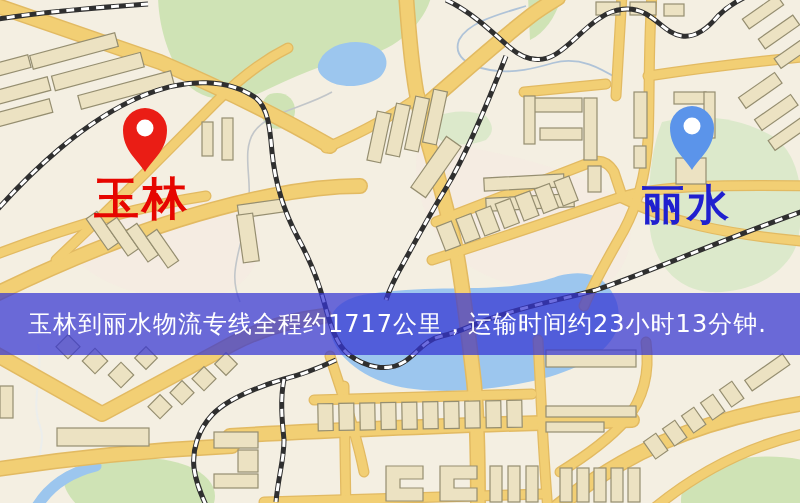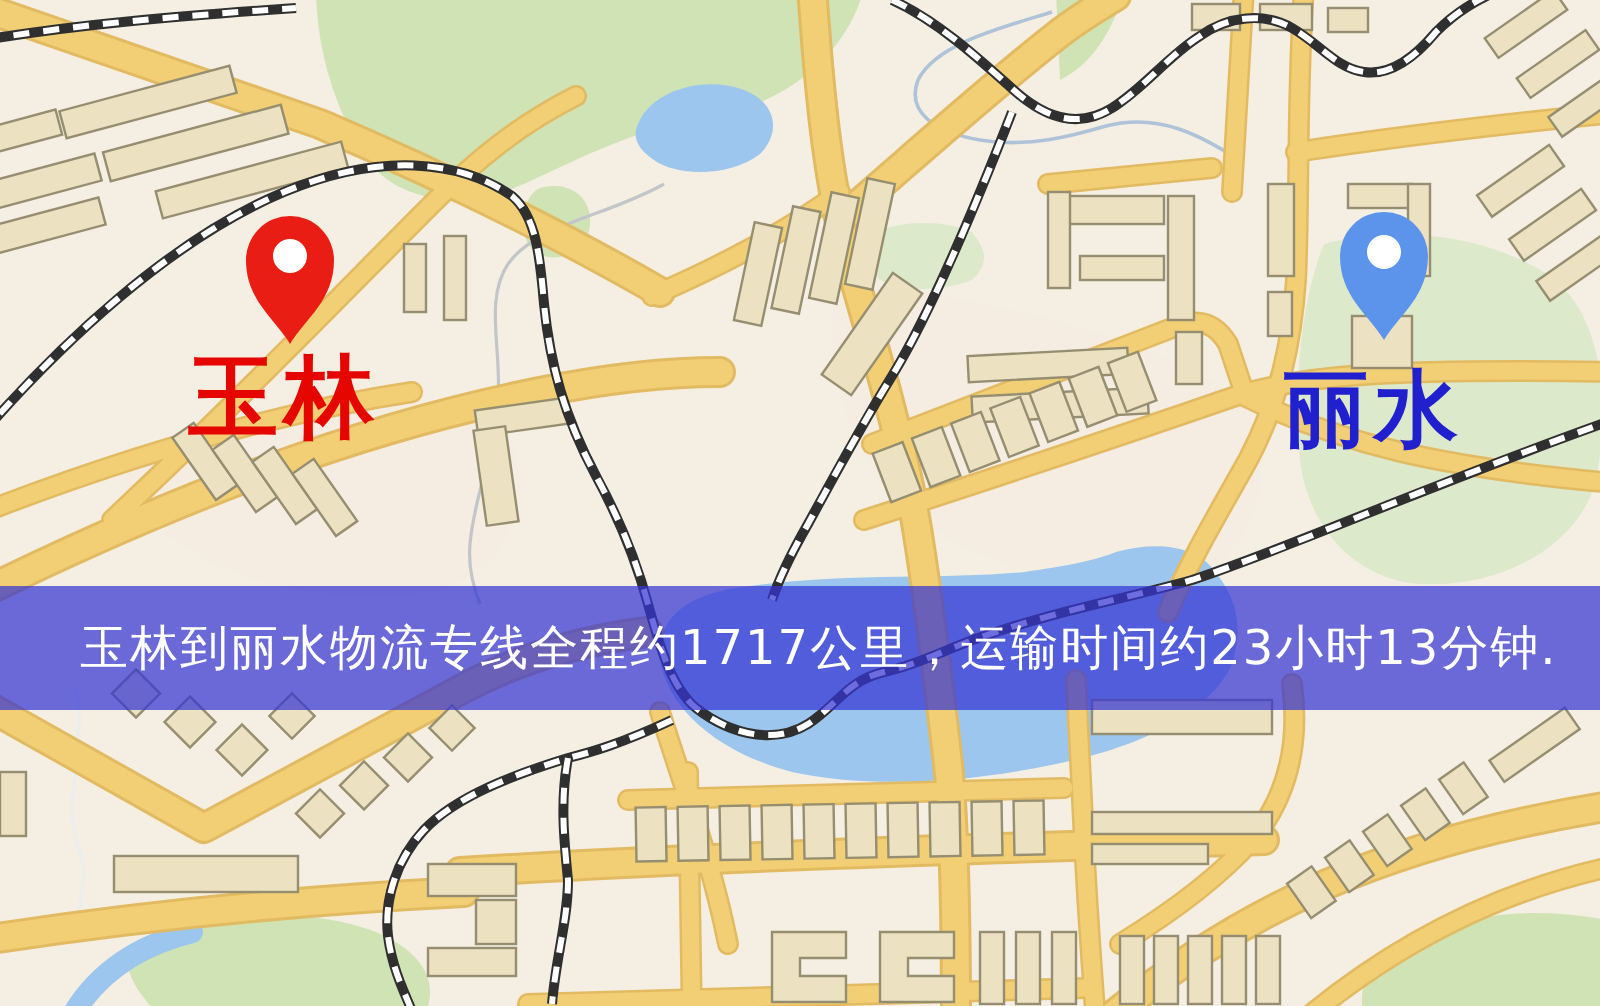--- a/index.html
+++ b/index.html
@@ -32,21 +32,21 @@
     white-space:nowrap; pointer-events:none;
   }
   .map-label.origin      { left:94px;  top:176px; font-size:45px; color:#e60600; }
   .map-label.destination { left:642px; top:184px; font-size:42px; color:#2020cf; font-weight:700; }
 
   .banner {
     position:absolute; left:0; top:293px; width:800px; height:62px;
     background:rgba(53,53,211,0.72);
     display:flex; align-items:center;
     color:#ffffff; font-size:24px; letter-spacing:1px;
-    padding-left:40px; box-sizing:border-box; white-space:nowrap;
+    padding-left:28px; box-sizing:border-box; white-space:nowrap;
   }
 </style>
 </head>
 <body>
 
 <div class="stage">
   <svg width="800" height="503" viewBox="0 0 800 503">
 
     <defs>
       <g id="roads-wide">

